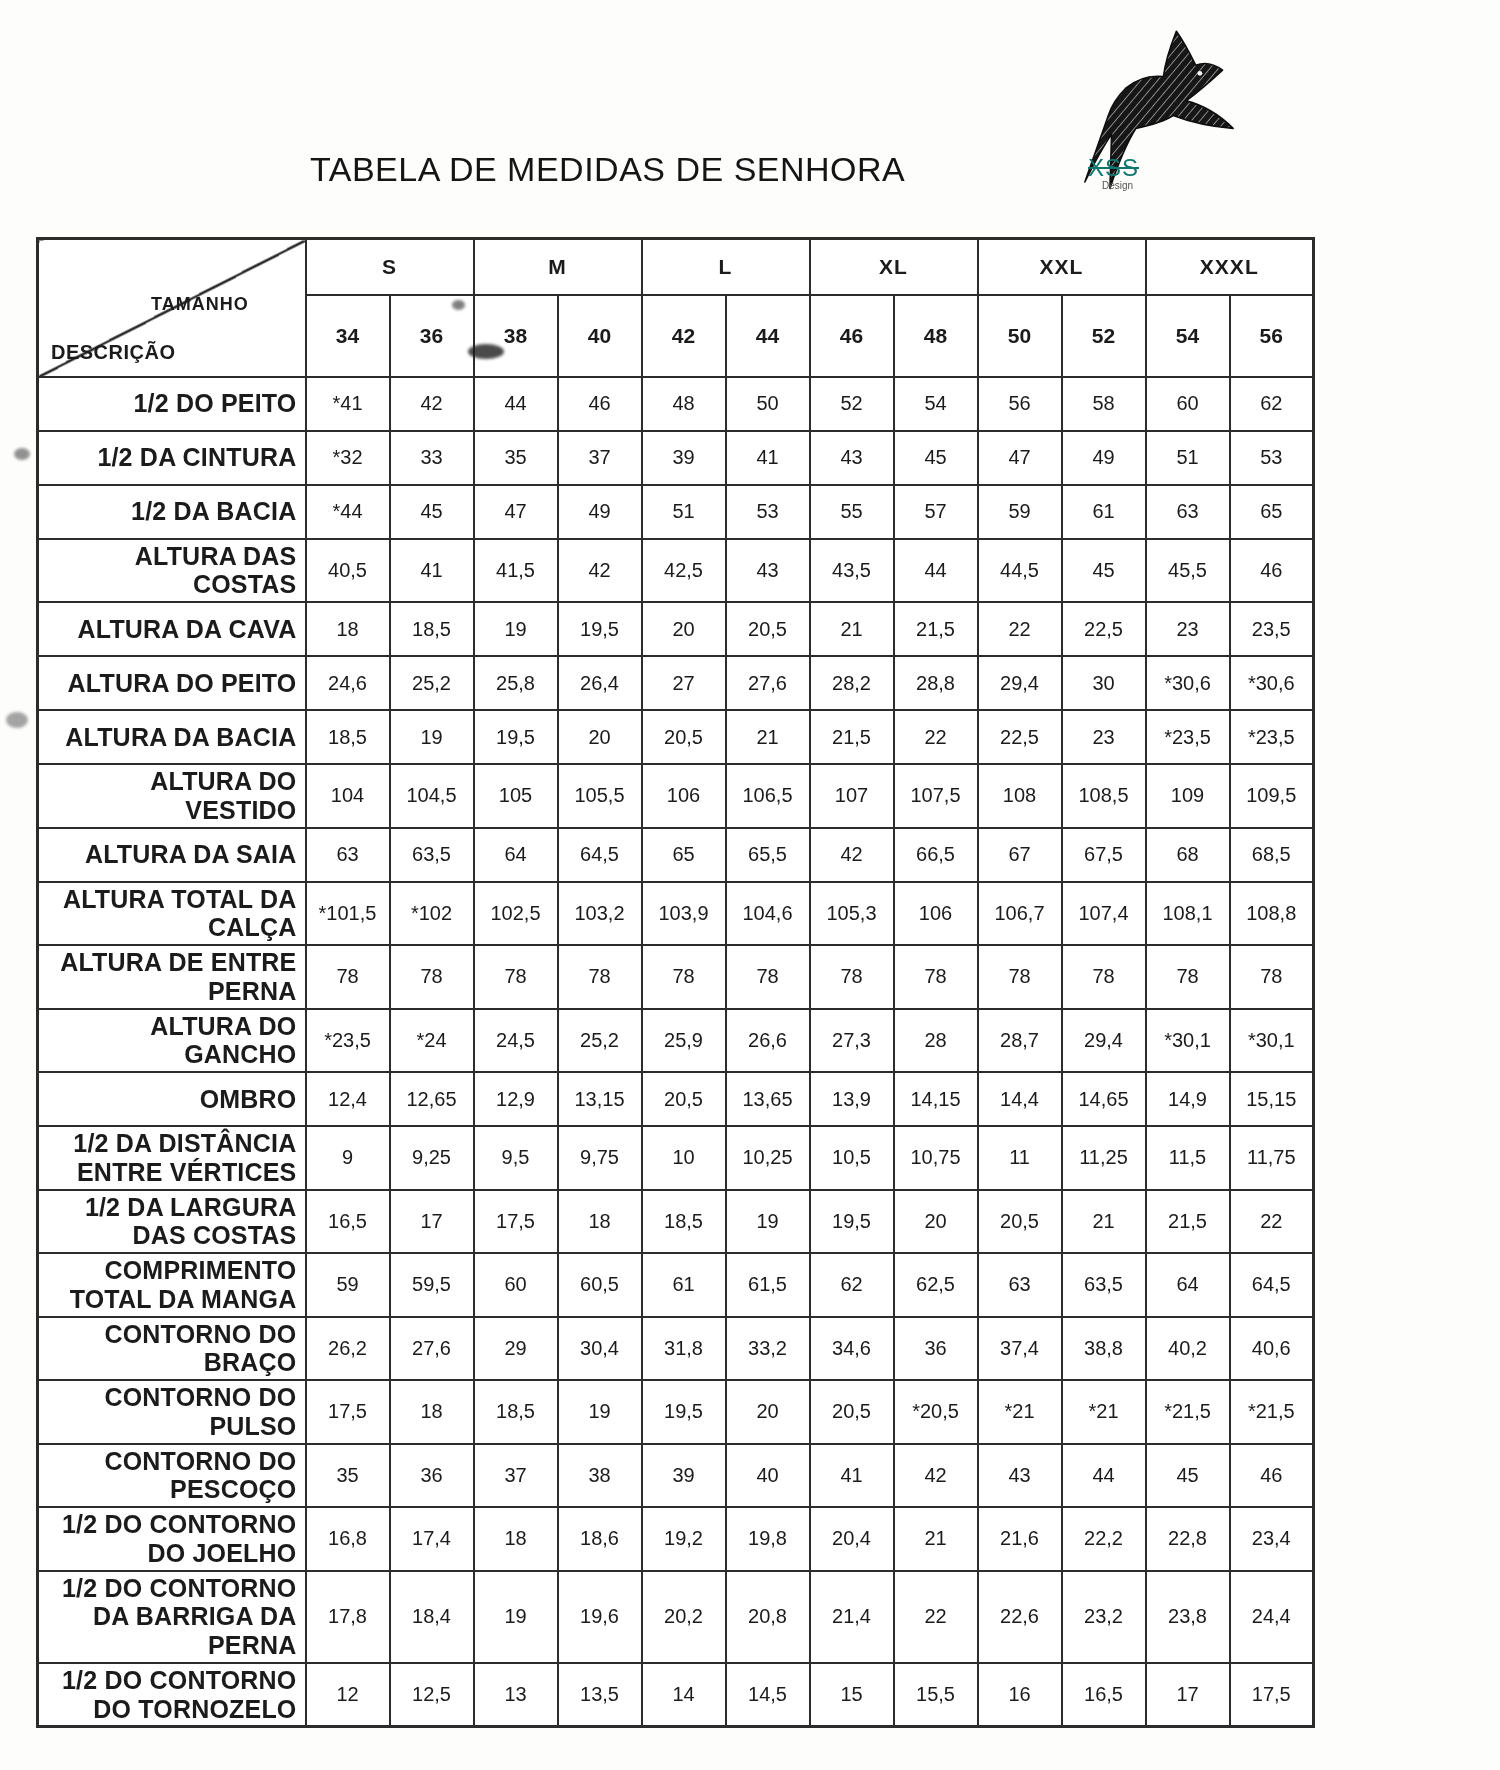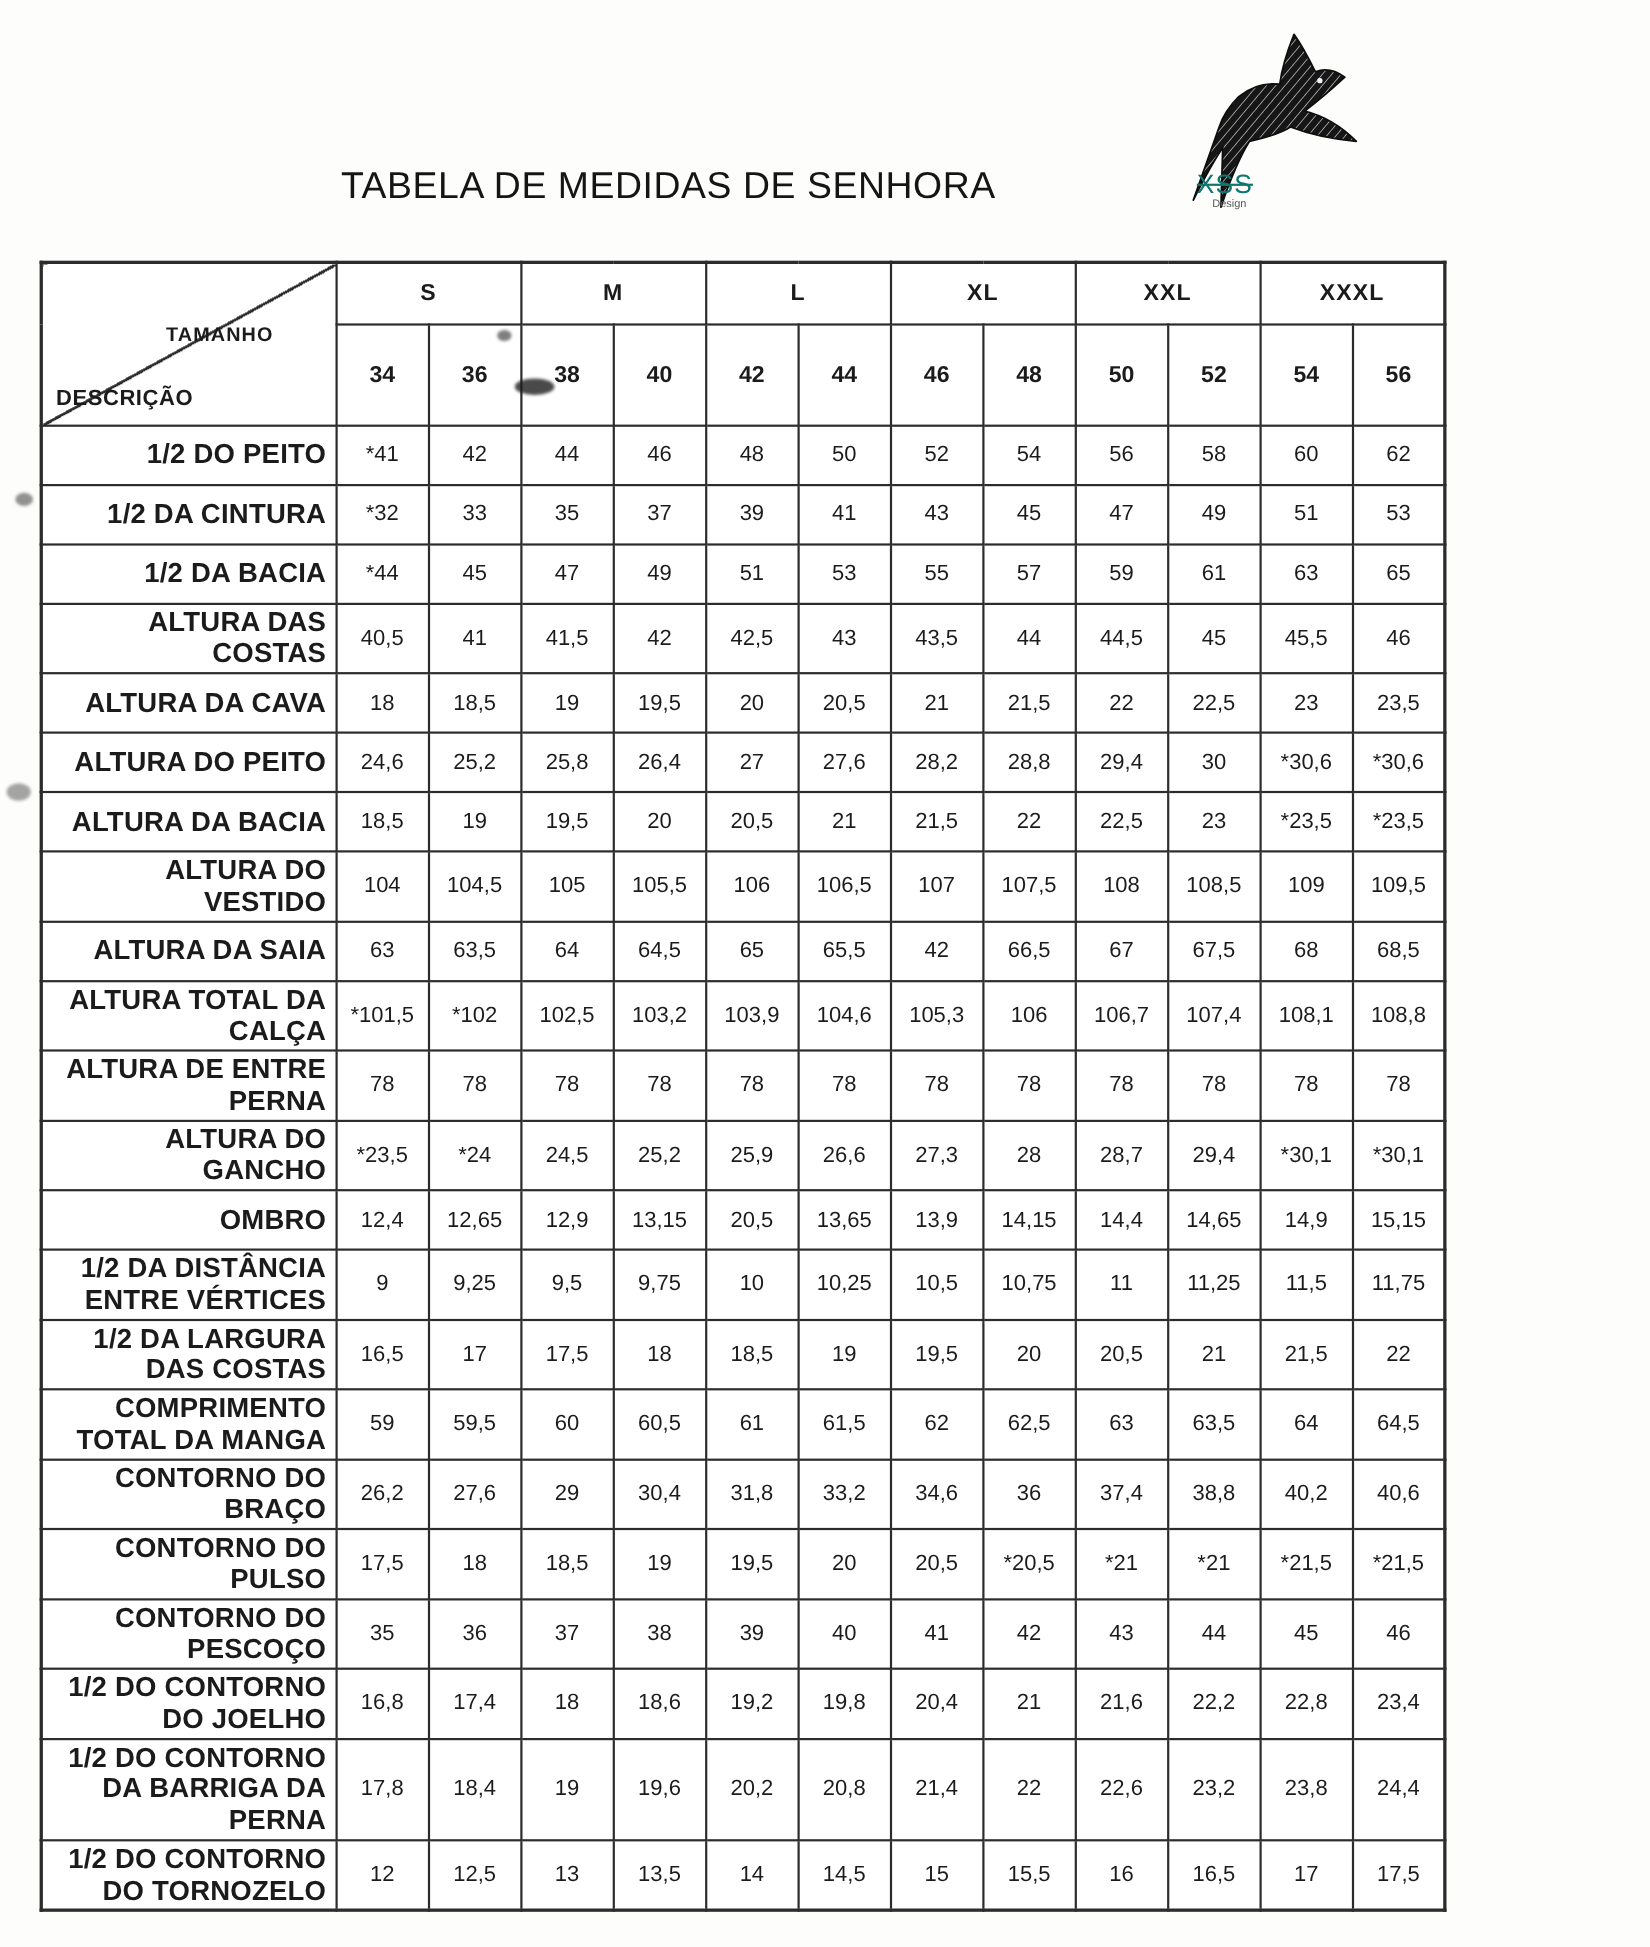--- a/index.html
+++ b/index.html
@@ -54,21 +54,21 @@
     border:3px solid #2c2c2c;
     background:#fff;
   }
   .measure-table th, .measure-table td {
     border:2px solid #2c2c2c;
     text-align:center;
     vertical-align:middle;
     overflow:hidden;
   }
   .group-row th { height:56px; font-size:21px; font-weight:bold; letter-spacing:1px; }
-  .size-row  th { height:92px; font-size:21px; font-weight:bold; }
+  .size-row  th { height:82px; font-size:21px; font-weight:bold; }
   tbody td { height:54px; font-size:20px; font-weight:normal; }
   tbody td.row-label {
     text-align:right;
     padding:2px 8px;
     font-weight:bold;
     font-size:25px;
     line-height:1.15;
     letter-spacing:0.2px;
   }
 

